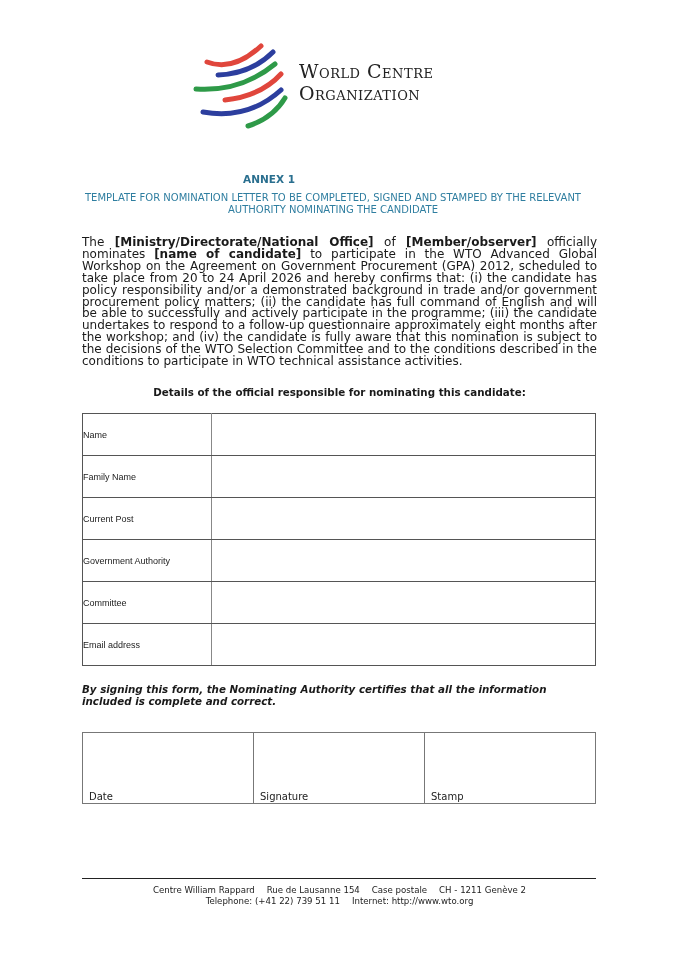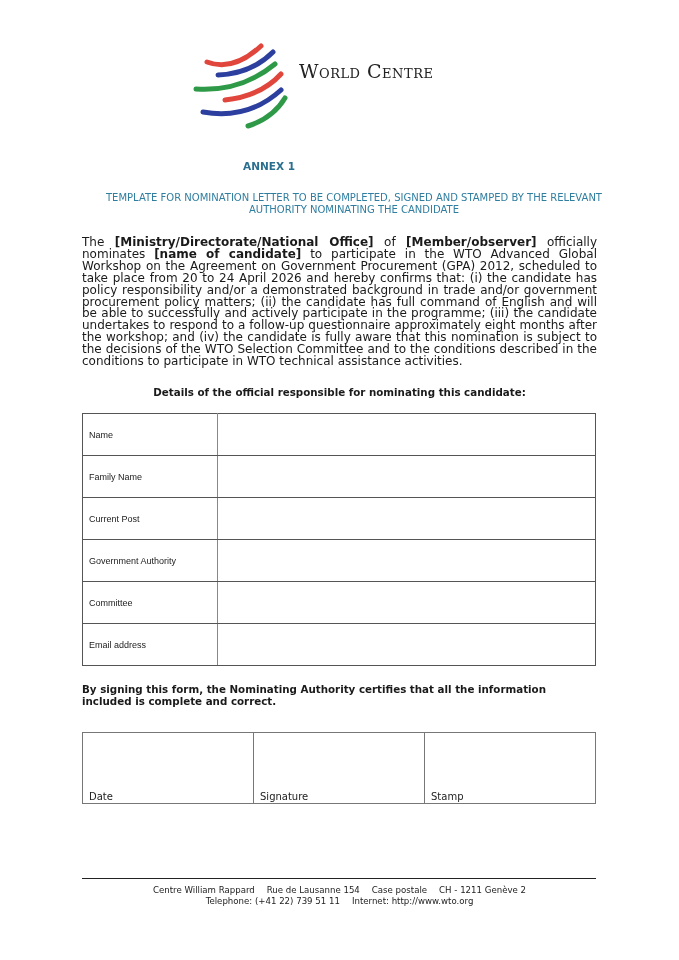--- a/index.html
+++ b/index.html
@@ -2,34 +2,34 @@
 <html><head>
 <meta charset="utf-8">
 <style>
   html, body { margin: 0; padding: 0; background: #ffffff; }
   body { width: 679px; height: 960px; position: relative; overflow: hidden; font-family: "DejaVu Sans", sans-serif; color: #1a1a1a; }
 
   .logo { position: absolute; left: 193px; top: 40px; width: 300px; height: 92px; }
   .logo svg.mark { position: absolute; left: 0; top: 0; }
   .logo-text { position: absolute; left: 106px; top: 20px; font-family: "DejaVu Serif", serif; color: #222; line-height: 22px; font-size: 19px; letter-spacing: 0.5px; }
 
-  .annex { position: absolute; left: 0; width: 538px; top: 160px; text-align: center; font-size: 10.5px; font-weight: bold; color: #2a6f8f; }
-  .template-title { position: absolute; left: 97px; width: 514px; top: 192px; text-align: center; font-size: 10px; line-height: 12px; color: #2f7ea0; }
+  .annex { position: absolute; left: 0; width: 538px; top: 173px; text-align: center; font-size: 10.5px; font-weight: bold; color: #2a6f8f; }
+  .template-title { position: absolute; left: 76px; width: 514px; top: 192px; text-align: center; font-size: 10px; line-height: 12px; color: #2f7ea0; }
 
   .intro { position: absolute; left: 82px; width: 515px; top: 237px; font-size: 12px; line-height: 11.9px; text-align: justify; color: #1a1a1a; }
   .intro b { font-weight: bold; }
 
   .details-heading { position: absolute; left: 0; width: 679px; top: 386px; text-align: center; font-size: 10.3px; font-weight: bold; }
 
   .details-table { position: absolute; left: 82px; top: 413px; width: 514px; border-collapse: collapse; }
   .details-table td { border: 1px solid #555; height: 41px; padding: 0; }
-  .details-table td.label { width: 128px; padding-left: 6px; font-family: "Liberation Sans", sans-serif; font-size: 9px; color: #222; }
+  .details-table td.label { width: 128px; font-family: "Liberation Sans", sans-serif; font-size: 9px; color: #222; }
   .details-table td.label-divider { border-right: 1.5px solid #888; }
 
-  .certify { position: absolute; left: 82px; width: 500px; top: 683px; font-size: 10.3px; font-weight: bold; line-height: 12px; }
+  .certify { position: absolute; left: 82px; width: 500px; top: 683px; font-size: 10.3px; font-weight: bold; line-height: 12px; font-style: italic; }
 
   .sign-table { position: absolute; left: 82px; top: 732px; width: 514px; height: 72px; border-collapse: collapse; }
   .sign-table td { border: 1px solid #777; width: 33.33%; vertical-align: bottom; padding: 12px 0 1px 6px; font-size: 10px; color: #222; }
 
   .footer-rule { position: absolute; left: 82px; width: 514px; top: 878px; border-top: 1px solid #222; }
   .footer { position: absolute; left: 0; width: 679px; top: 885px; text-align: center; font-size: 8.6px; line-height: 11px; color: #222; }
   .footer span.sp { display: inline-block; width: 12px; }
 </style>
 </head>
 <body>
@@ -38,20 +38,21 @@
   <svg class="mark" width="95" height="92" viewBox="0 0 95 92">
     <path d="M14 22 Q40 32 68 6" stroke="#e0463c" stroke-width="5" fill="none" stroke-linecap="round"></path>
     <path d="M25 35 Q58 34 80 12" stroke="#2c3e9e" stroke-width="5" fill="none" stroke-linecap="round"></path>
     <path d="M3 49 Q48 52 82 24" stroke="#2e9a48" stroke-width="5" fill="none" stroke-linecap="round"></path>
     <path d="M32 60 Q68 56 88 34" stroke="#e0463c" stroke-width="5" fill="none" stroke-linecap="round"></path>
     <path d="M10 72 Q55 80 88 50" stroke="#2c3e9e" stroke-width="5" fill="none" stroke-linecap="round"></path>
     <path d="M55 86 Q80 78 92 58" stroke="#2e9a48" stroke-width="5" fill="none" stroke-linecap="round"></path>
   </svg>
   <div class="logo-text">
     <div style="font-variant: small-caps;">World Centre</div>
+    <div style="font-variant: small-caps;">Organization</div>
   </div>
 </div>
 
 <div class="annex">ANNEX 1</div>
 <div class="template-title">TEMPLATE FOR NOMINATION LETTER TO BE COMPLETED, SIGNED AND STAMPED BY THE RELEVANT AUTHORITY NOMINATING THE CANDIDATE</div>
 
 <div class="intro"><span>The </span><b>[Ministry/Directorate/National Office]</b><span> of </span><b>[Member/observer]</b><span> officially nominates </span><b>[name of candidate]</b><span> to participate in the WTO Advanced Global Workshop on the Agreement on Government Procurement (GPA) 2012, scheduled to take place from 20 to 24 April 2026 and hereby confirms that: (i) the candidate has policy responsibility and/or a demonstrated background in trade and/or government procurement policy matters; (ii) the candidate has full command of English and will be able to successfully and actively participate in the programme; (iii) the candidate undertakes to respond to a follow-up questionnaire approximately eight months after the workshop; and (iv) the candidate is fully aware that this nomination is subject to the decisions of the WTO Selection Committee and to the conditions described in the conditions to participate in WTO technical assistance activities.</span></div>
 
 <div class="details-heading">Details of the official responsible for nominating this candidate:</div>
 

